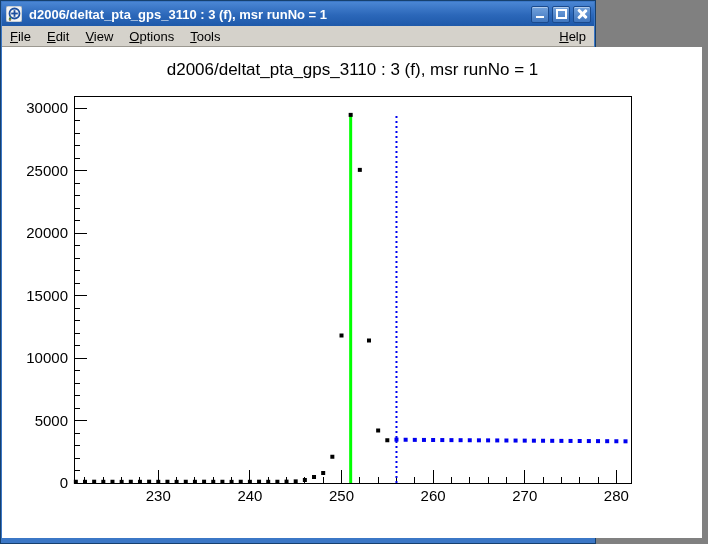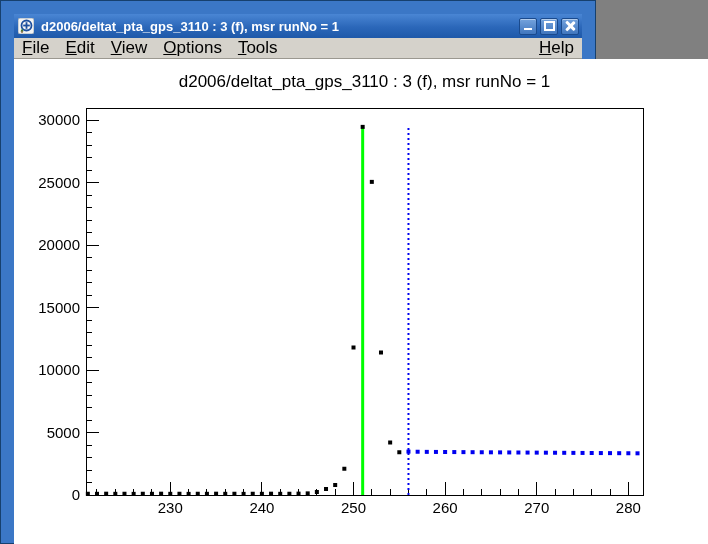--- a/index.html
+++ b/index.html
@@ -1,18 +1,18 @@
 <!DOCTYPE html>
 <html><head>
 <meta charset="utf-8">
 <style>
   html,body{margin:0;padding:0;background:#808080;font-family:"Liberation Sans",sans-serif;}
   .window{
     position:relative;width:596px;height:544px;box-sizing:border-box;
-    background:#3b77c6;border:1px solid #16406e;padding:13px;
+    background:#3b77c6;border:1px solid #16406e;padding:1px;
   }
   
   .titlebar{
     height:24px;display:flex;align-items:center;gap:6px;padding:0 3px;
     background:linear-gradient(to bottom,#4a86d4 0%,#2b67b9 55%,#1e59a9 100%);
   }
   .win-icon{width:18px;height:18px;display:inline-flex;align-items:center;justify-content:center;flex:0 0 auto;}
   .title-text{
     flex:1 1 auto;color:#ffffff;font-weight:bold;font-size:13px;
     white-space:nowrap;overflow:hidden;text-overflow:ellipsis;
@@ -27,22 +27,22 @@
   .glyph-min{width:8px;height:2px;background:#fff;margin-top:6px;}
   .glyph-max{width:7px;height:6px;border:2px solid #fff;box-sizing:content-box;}
   .glyph-close{position:relative;width:10px;height:10px;}
   .glyph-close::before,.glyph-close::after{
     content:"";position:absolute;left:4px;top:-1px;width:2.5px;height:12px;background:#fff;border-radius:1px;
   }
   .glyph-close::before{transform:rotate(45deg);}
   .glyph-close::after{transform:rotate(-45deg);}
   
   .menubar{
-    height:21px;background:#d5d2cb;display:flex;align-items:center;
-    border-bottom:1px solid #9b9890;box-sizing:border-box;font-size:17px;color:#000;
+    height:21px;background:#d5d2cb;display:flex;align-items:flex-end;
+    border-bottom:1px solid #9b9890;box-sizing:border-box;font-size:13px;color:#000;
   }
   .menu-left{display:flex;align-items:center;}
   .menu-spacer{flex:1 1 auto;}
   .menu-item{padding:2px 8px;white-space:nowrap;cursor:default;}
   .menu-item u{text-decoration:underline;}
   
   .canvas{position:relative;width:700px;height:491px;background:#ffffff;overflow:hidden;}
   .canvas svg{display:block;}
   svg text{font-family:"Liberation Sans",sans-serif;fill:#000;}
 </style>

